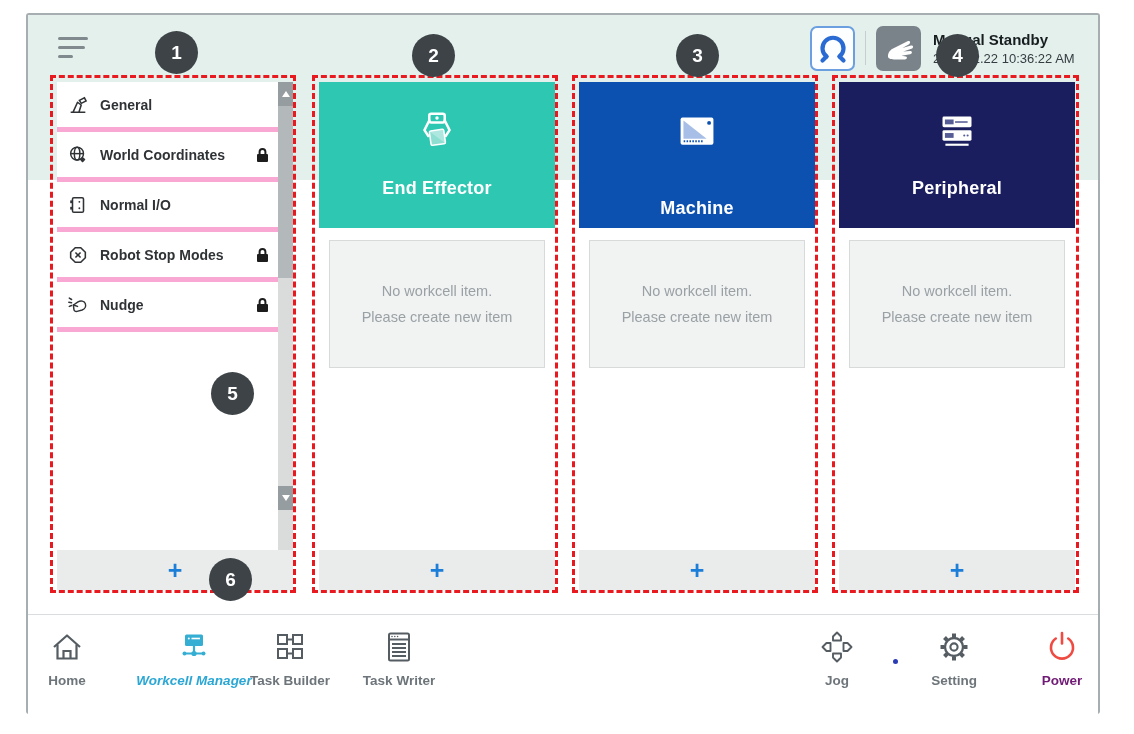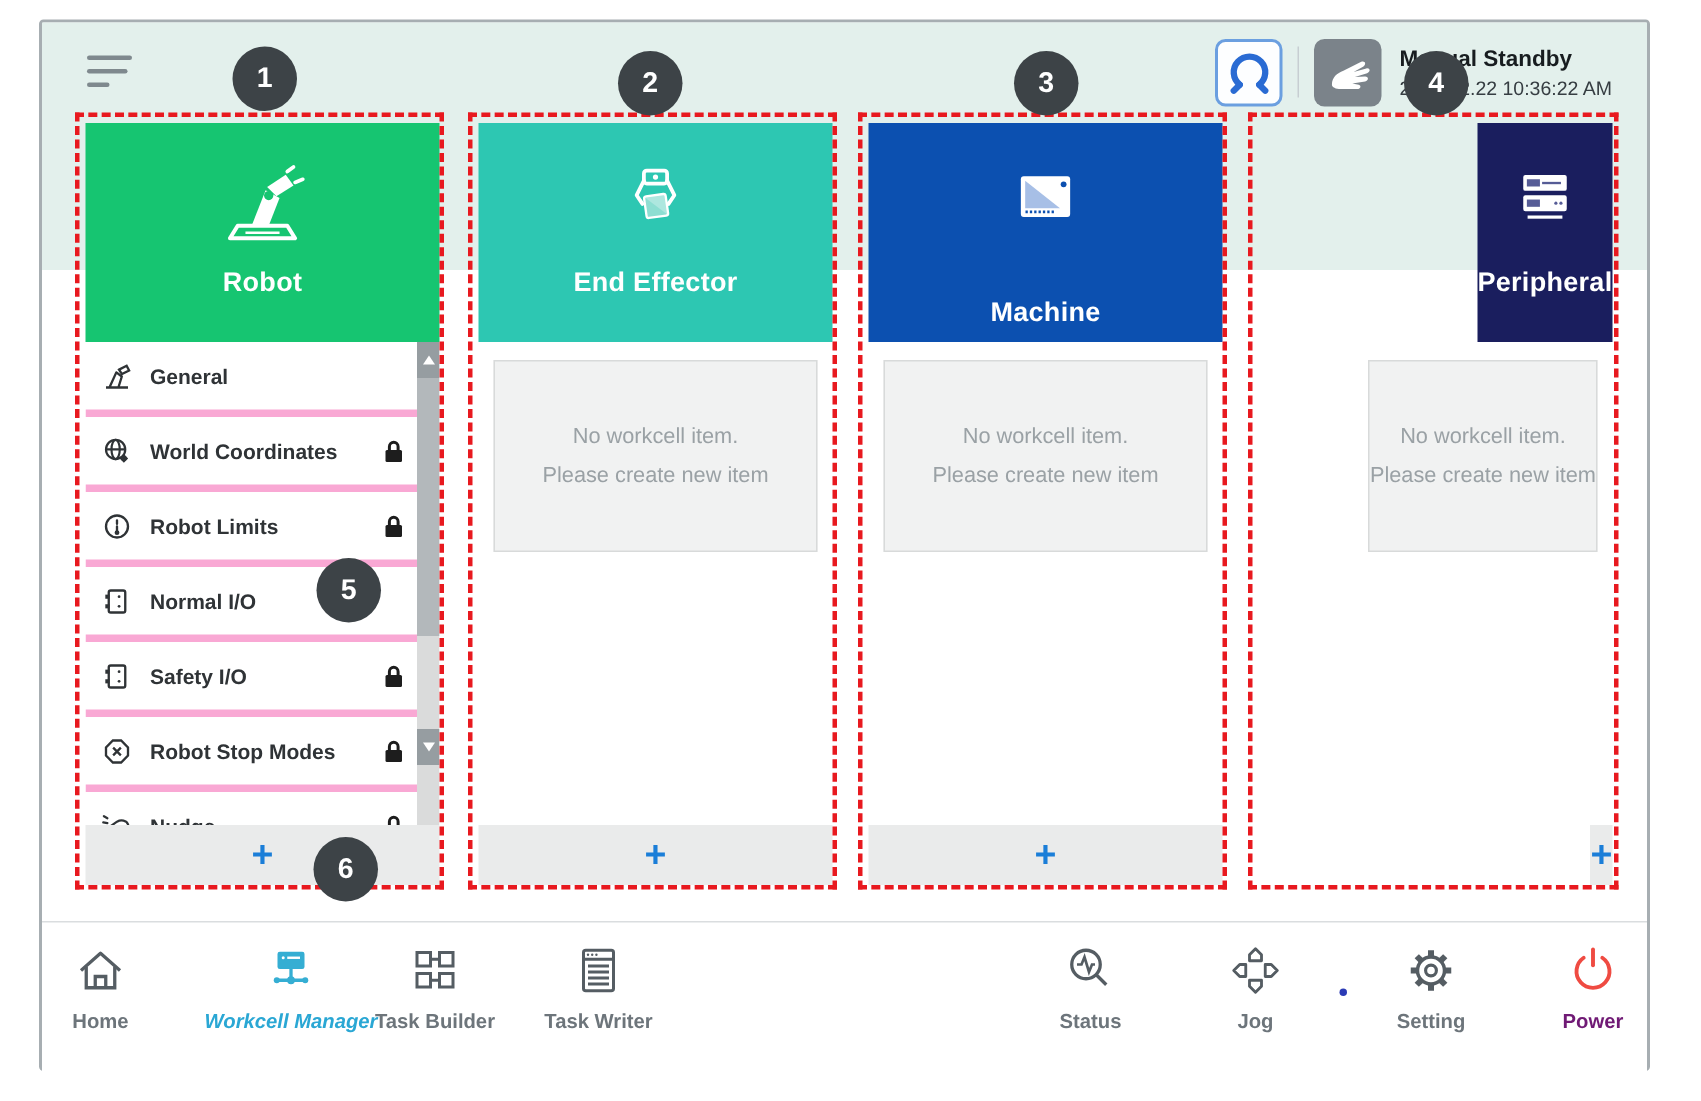--- a/index.html
+++ b/index.html
@@ -26,21 +26,21 @@
   .manual-mode { background:#7b838a; border:none; color:#fff; font-size:26px; }
   .status-block { margin-left:12px; }
   .status-title { font-size:15px; font-weight:700; color:#181d20; }
   .status-time { font-size:13px; color:#363d42; margin-top:3px; }
 
   
   .column { position:absolute; top:67px; width:236px; height:508px; display:flex; flex-direction:column; }
   .col-robot      { left:29px; }
   .col-endeff     { left:291px; }
   .col-machine    { left:551px; }
-  .col-peripheral { left:811px;align-items:flex-end; }
+  .col-peripheral { left:811px; }
 
   .col-header { height:146px; display:flex; flex-direction:column; align-items:center; cursor:pointer; }
   .col-header .hicon { margin-top:20px; height:64px; display:flex; align-items:center; }
   .col-header .hlabel { margin-top:12px; font-size:18px; font-weight:700; color:#fff; letter-spacing:.2px; }
 
   .col-middle { flex:1; position:relative; background:#fff; overflow:hidden; }
   .col-footer { height:40px; background:#eaebeb; display:flex; align-items:center; justify-content:center;
                 font-size:25px; font-weight:700; color:#1b7ed8; cursor:pointer; }
 
   .empty-box { margin:12px 10px 0 10px; height:128px; background:#f1f2f2; border:1px solid #d8dada;
@@ -115,33 +115,20 @@
           <path d="M7 30 C7 24 11 21 16 19 L30 12 C33 10.8 34.4 14 31.4 15.8 L24 20 L34 17.2 C37 16.6 37.6 19.8 34.6 21 L25 24 L33 23.6 C36 23.6 36 26.8 33 27.4 L23 29 L28 30 C30.4 30.6 29.4 33.4 27 33.4 L14 33.4 C10 33.4 7 32 7 30 Z" fill="#fff"></path>
         </svg>
       </div>
       <div class="status-block">
         <div class="status-title">Manual Standby</div>
         <div class="status-time">2022.02.22 10:36:22 AM</div>
       </div>
     </div>
 
     <div class="column col-robot">
-      <div class="col-header" style="background-color: rgb(22, 197, 113);">
-        <div class="hicon">
-          <svg width="62" height="62" viewBox="0 0 60 60">
-            <path d="M14 46 L46 46 L51 54 L9 54 Z" fill="none" stroke="#fff" stroke-width="2.6" stroke-linejoin="round"></path>
-            <path d="M19 50.5 L41 50.5" stroke="#fff" stroke-width="1.6"></path>
-            <path d="M23 46 L32 23 L41 28 L34 46 Z" fill="#fff"></path>
-            <circle cx="34" cy="26.5" r="3" fill="#16c571"></circle>
-            <path d="M33 21 L45 13 L50 20 L39 27 Z" fill="#fff"></path>
-            <path d="M46 11 L50 8 M51 18 L56 16" stroke="#fff" stroke-width="2.4" stroke-linecap="round"></path>
-          </svg>
-        </div>
-        <div class="hlabel">Robot</div>
-      </div>
       <div class="col-middle">
         <div class="menu-list">
           <div class="menu-row">
             <span class="micon">
               <svg width="22" height="22" viewBox="0 0 24 24" fill="none" stroke="#2f3336" stroke-width="1.7">
                 <path d="M4 20 H20 M6.5 20 L11.5 9 L15.5 12 L13 20" stroke-linejoin="round"></path>
                 <path d="M13.5 7 L19 4.2 L20.8 7.6 L15.6 10.2 Z"></path>
               </svg>
             </span>
             <span class="mlabel">General</span>
@@ -160,62 +147,28 @@
             <span class="mlock">
               <svg width="15" height="16" viewBox="0 0 15 16">
                   <path d="M4.6 7 V4.8 a2.9 2.9 0 0 1 5.8 0 V7" fill="none" stroke="#1d1d1d" stroke-width="2"></path>
                   <rect x="2" y="7" width="11" height="8" rx="1" fill="#1d1d1d"></rect>
                 </svg>
             </span>
           </div>
           <div class="menu-row">
             <span class="micon">
               <svg width="22" height="22" viewBox="0 0 24 24" fill="none" stroke="#2f3336" stroke-width="1.7">
-                <circle cx="12" cy="12" r="8"></circle>
-                <path d="M12 7.5 V10 M12 12 V14.5" stroke-linecap="round"></path>
-                <circle cx="12" cy="16.5" r="0.9" fill="#2f3336"></circle>
-              </svg>
-            </span>
-            <span class="mlabel">Robot Limits</span>
-            <span class="mlock">
-              <svg width="15" height="16" viewBox="0 0 15 16">
-                  <path d="M4.6 7 V4.8 a2.9 2.9 0 0 1 5.8 0 V7" fill="none" stroke="#1d1d1d" stroke-width="2"></path>
-                  <rect x="2" y="7" width="11" height="8" rx="1" fill="#1d1d1d"></rect>
-                </svg>
-            </span>
-          </div>
-          <div class="menu-row">
-            <span class="micon">
-              <svg width="22" height="22" viewBox="0 0 24 24" fill="none" stroke="#2f3336" stroke-width="1.7">
                 <rect x="6" y="4" width="12" height="16" rx="1.5"></rect>
                 <rect x="3.5" y="7" width="3" height="3" fill="#2f3336" stroke="none"></rect>
                 <rect x="3.5" y="14" width="3" height="3" fill="#2f3336" stroke="none"></rect>
                 <circle cx="13.5" cy="8.5" r="1" fill="#2f3336" stroke="none"></circle>
                 <circle cx="13.5" cy="15.5" r="1" fill="#2f3336" stroke="none"></circle>
               </svg>
             </span>
             <span class="mlabel">Normal I/O</span>
-          </div>
-          <div class="menu-row">
-            <span class="micon">
-              <svg width="22" height="22" viewBox="0 0 24 24" fill="none" stroke="#2f3336" stroke-width="1.7">
-                <rect x="6" y="4" width="12" height="16" rx="1.5"></rect>
-                <rect x="3.5" y="7" width="3" height="3" fill="#2f3336" stroke="none"></rect>
-                <rect x="3.5" y="14" width="3" height="3" fill="#2f3336" stroke="none"></rect>
-                <circle cx="13.5" cy="8.5" r="1" fill="#2f3336" stroke="none"></circle>
-                <circle cx="13.5" cy="15.5" r="1" fill="#2f3336" stroke="none"></circle>
-              </svg>
-            </span>
-            <span class="mlabel">Safety I/O</span>
-            <span class="mlock">
-              <svg width="15" height="16" viewBox="0 0 15 16">
-                  <path d="M4.6 7 V4.8 a2.9 2.9 0 0 1 5.8 0 V7" fill="none" stroke="#1d1d1d" stroke-width="2"></path>
-                  <rect x="2" y="7" width="11" height="8" rx="1" fill="#1d1d1d"></rect>
-                </svg>
-            </span>
           </div>
           <div class="menu-row">
             <span class="micon">
               <svg width="22" height="22" viewBox="0 0 24 24" fill="none" stroke="#2f3336" stroke-width="1.7">
                 <path d="M9 4 L15 4 L20 9 L20 15 L15 20 L9 20 L4 15 L4 9 Z"></path>
                 <path d="M9.2 9.2 L14.8 14.8 M14.8 9.2 L9.2 14.8"></path>
               </svg>
             </span>
             <span class="mlabel">Robot Stop Modes</span>
             <span class="mlock">
@@ -382,28 +335,20 @@
           <circle cx="15.8" cy="9.5" r="0.8" fill="#555d63" stroke="none"></circle>
           <circle cx="18.6" cy="9.5" r="0.8" fill="#555d63" stroke="none"></circle>
           <line x1="13" y1="17" x2="27" y2="17"></line>
             <line x1="13" y1="21" x2="27" y2="21"></line>
           <line x1="13" y1="25" x2="27" y2="25"></line>
             <line x1="13" y1="29" x2="27" y2="29"></line>
         </svg>
         <span class="nlabel">Task Writer</span>
       </div>
 
-      <div class="nav-item" style="left:624px;">
-        <svg width="40" height="40" viewBox="0 0 40 40" fill="none" stroke="#555d63" stroke-width="2.2">
-          <circle cx="17" cy="16" r="9.5"></circle>
-          <polyline points="11,16 14,16 16,11 19,21 21,16 23,16" stroke-width="1.8"></polyline>
-          <line x1="24" y1="23" x2="30.5" y2="29.5"></line>
-        </svg>
-        <span class="nlabel">Status</span>
-      </div>
       <div class="nav-item" style="left:734px;">
         <svg width="40" height="40" viewBox="0 0 40 40" fill="none" stroke="#555d63" stroke-width="1.9" stroke-linejoin="round">
           <path d="M20 5.5 L24 9.5 V13.5 H16 V9.5 Z"></path>
           <path d="M20 34.5 L24 30.5 V26.5 H16 V30.5 Z"></path>
           <path d="M5.5 20 L9.5 16 H13.5 V24 H9.5 Z"></path>
           <path d="M34.5 20 L30.5 16 H26.5 V24 H30.5 Z"></path>
         </svg>
         <span class="nlabel">Jog</span>
       </div>
       <div class="nav-dot"></div>

